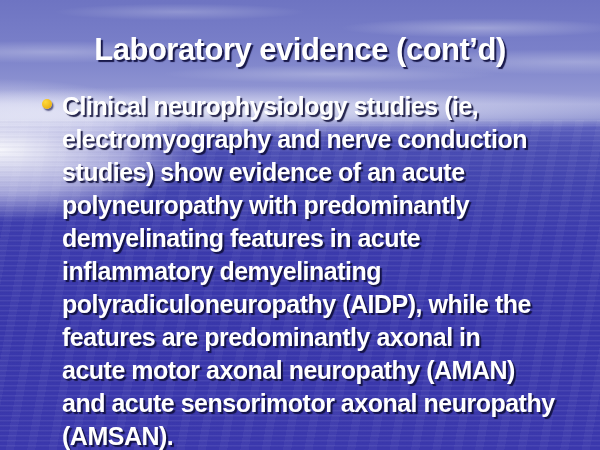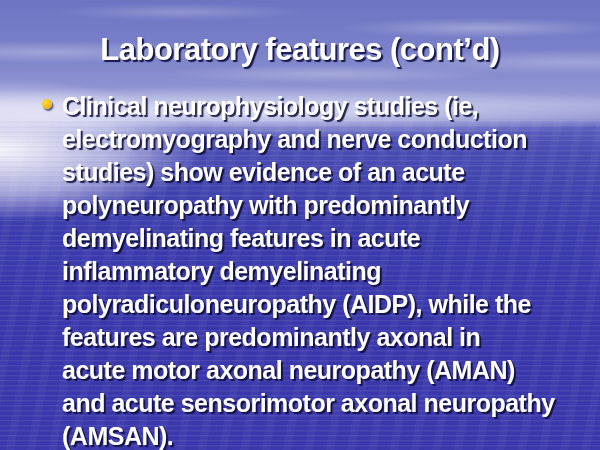--- a/index.html
+++ b/index.html
@@ -81,21 +81,21 @@
     white-space: pre-line;
     text-shadow: 2px 2px 1px rgba(12,12,55,0.88);
   }
 </style>
 </head>
 <body>
 
 <div class="slide">
   <div class="water-texture"></div>
 
-  <div class="slide-title">Laboratory features (cont’d)</div>
+  <div class="slide-title">Laboratory evidence (cont’d)</div>
 
   <div class="bullet-item">
     <span class="bullet-dot"></span>
     <div class="bullet-text">Clinical neurophysiology studies (ie,
 electromyography and nerve conduction
 studies) show evidence of an acute
 polyneuropathy with predominantly
 demyelinating features in acute
 inflammatory demyelinating
 polyradiculoneuropathy (AIDP), while the

